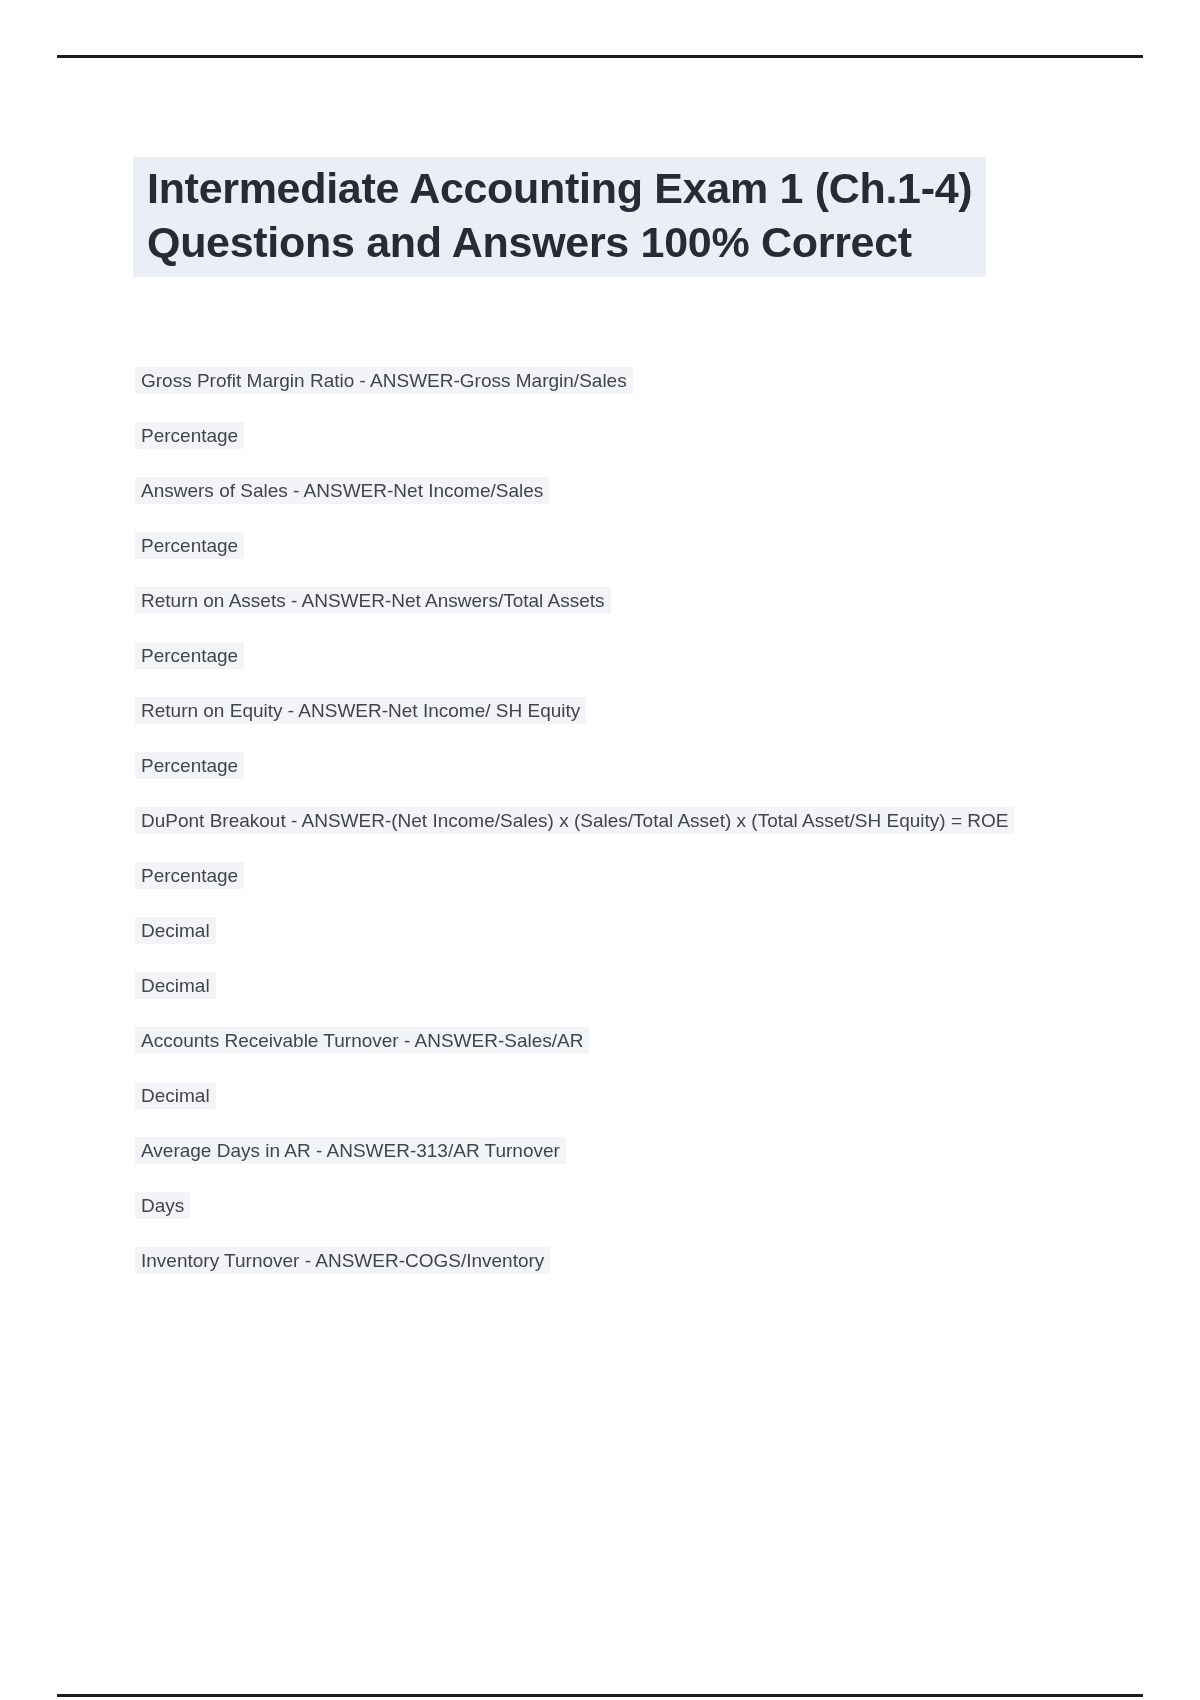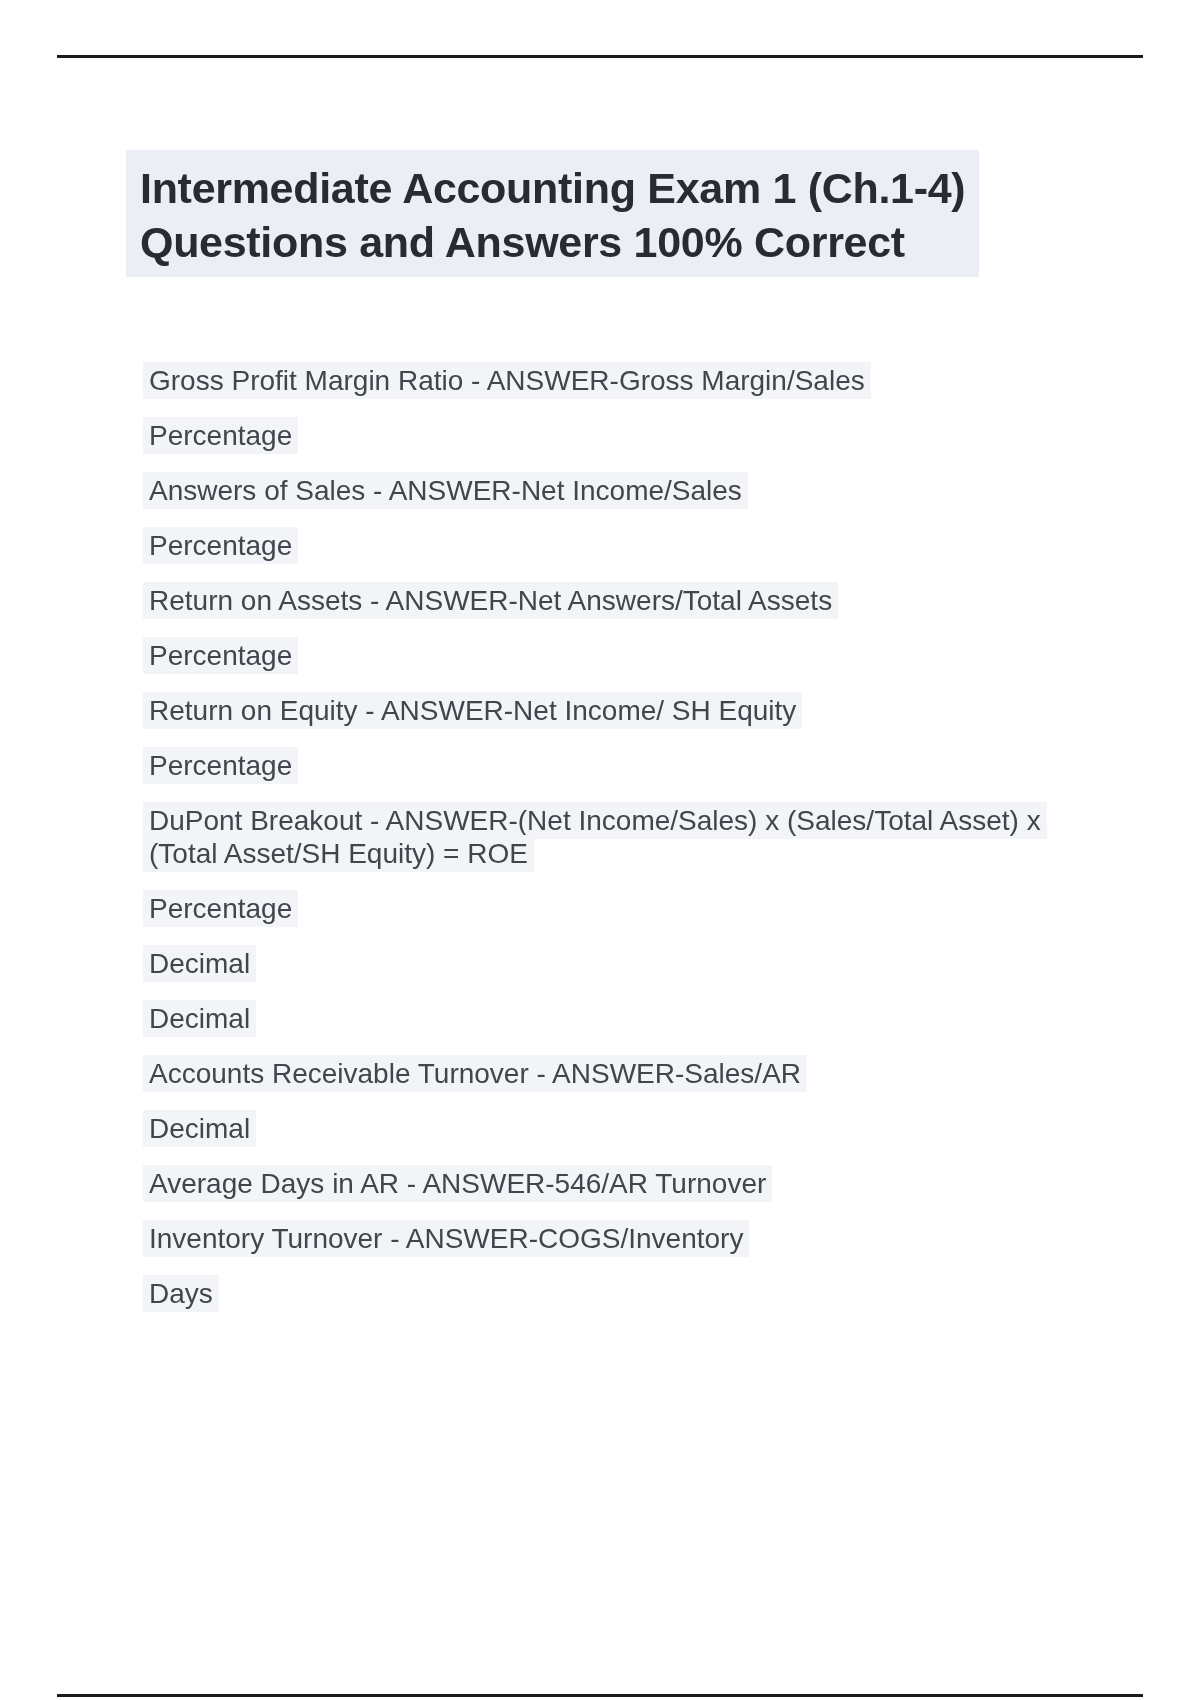--- a/index.html
+++ b/index.html
@@ -22,42 +22,42 @@
     height: 3px;
     background: var(--rule-color, #1c1c1c);
   }
   .rule-top { top: 55px; }
   .rule-bottom { top: 1694px; }
 
   .doc-title {
     position: absolute;
     left: 122px;
     top: 146px;
-    margin: 4px;
+    margin: 11px;
     display: inline-block;
     background: var(--title-bg, #eceef5);
     color: var(--title-color, #262b34);
-    padding: 11px 14px 8px 14px;
+    padding: 4px 14px 8px 14px;
     font-size: 43px;
     line-height: 54px;
     font-weight: bold;
     letter-spacing: -0.3px;
     white-space: nowrap;
   }
   .doc-title .title-line { display: block; }
 
   .qa-body {
     position: absolute;
     left: 131px;
     top: 364px;
     width: 940px;
   }
   .qa-body p {
-    margin: 0 0 22px 12px;
-    font-size: 28px;
+    margin: 0 0 22px 4px;
+    font-size: 19px;
     line-height: 33px;
     color: var(--body-color, #41464d);
   }
   .qa-body p .hl {
     background: var(--body-hl, #f3f4f8);
     padding: 3px 6px;
     box-decoration-break: clone;
     -webkit-box-decoration-break: clone;
   }
 </style>
@@ -80,19 +80,19 @@
       <p><span class="hl">Return on Assets - ANSWER-Net Answers/Total Assets</span></p>
       <p><span class="hl">Percentage</span></p>
       <p><span class="hl">Return on Equity - ANSWER-Net Income/ SH Equity</span></p>
       <p><span class="hl">Percentage</span></p>
       <p><span class="hl">DuPont Breakout - ANSWER-(Net Income/Sales) x (Sales/Total Asset) x (Total Asset/SH Equity) = ROE</span></p>
       <p><span class="hl">Percentage</span></p>
       <p><span class="hl">Decimal</span></p>
       <p><span class="hl">Decimal</span></p>
       <p><span class="hl">Accounts Receivable Turnover - ANSWER-Sales/AR</span></p>
       <p><span class="hl">Decimal</span></p>
-      <p><span class="hl">Average Days in AR - ANSWER-546/AR Turnover</span></p>
+      <p><span class="hl">Average Days in AR - ANSWER-313/AR Turnover</span></p>
+      <p><span class="hl">Days</span></p>
       <p><span class="hl">Inventory Turnover - ANSWER-COGS/Inventory</span></p>
-      <p><span class="hl">Days</span></p>
     </div>
 
   <div class="rule rule-bottom"></div>
 </div>
 
 </body></html>

